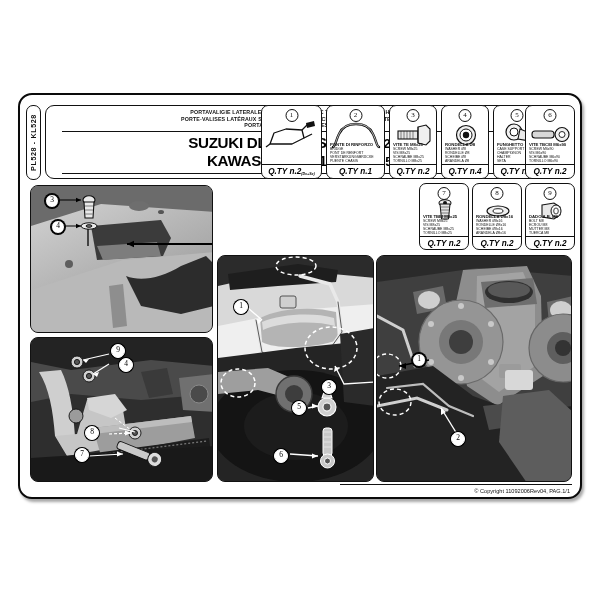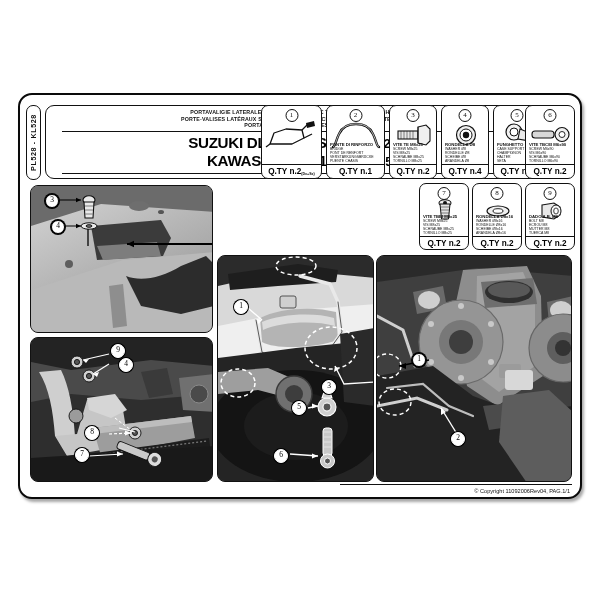--- a/index.html
+++ b/index.html
@@ -53,21 +53,21 @@
   .pimg{position:absolute;left:0;right:0;top:14px;height:30px;}
   .pdesc{
     position:absolute;left:3px;right:2px;bottom:15px;
     font-size:3.5px;line-height:4.1px;color:#111;text-align:left;
   }
   .pdesc b{font-size:4.3px;letter-spacing:-.05px;}
   .pqty{
     position:absolute;left:0;right:0;bottom:0;height:13px;
     border-top:1.2px solid #111;
     font-size:8.2px;font-weight:bold;color:#000;
-    display:flex;align-items:center;justify-content:center;
+    display:flex;align-items:center;justify-content:center;font-style:italic;
   }
   .pqty sub{font-size:3.6px;font-weight:bold;vertical-align:baseline;position:relative;top:2px;}
 
   
   .photo{
     position:absolute;border:1.6px solid #111;border-radius:8px;overflow:hidden;
     box-sizing:border-box;background:#4a4a4a;
   }
   .photo .inner{position:absolute;inset:0;}
 

